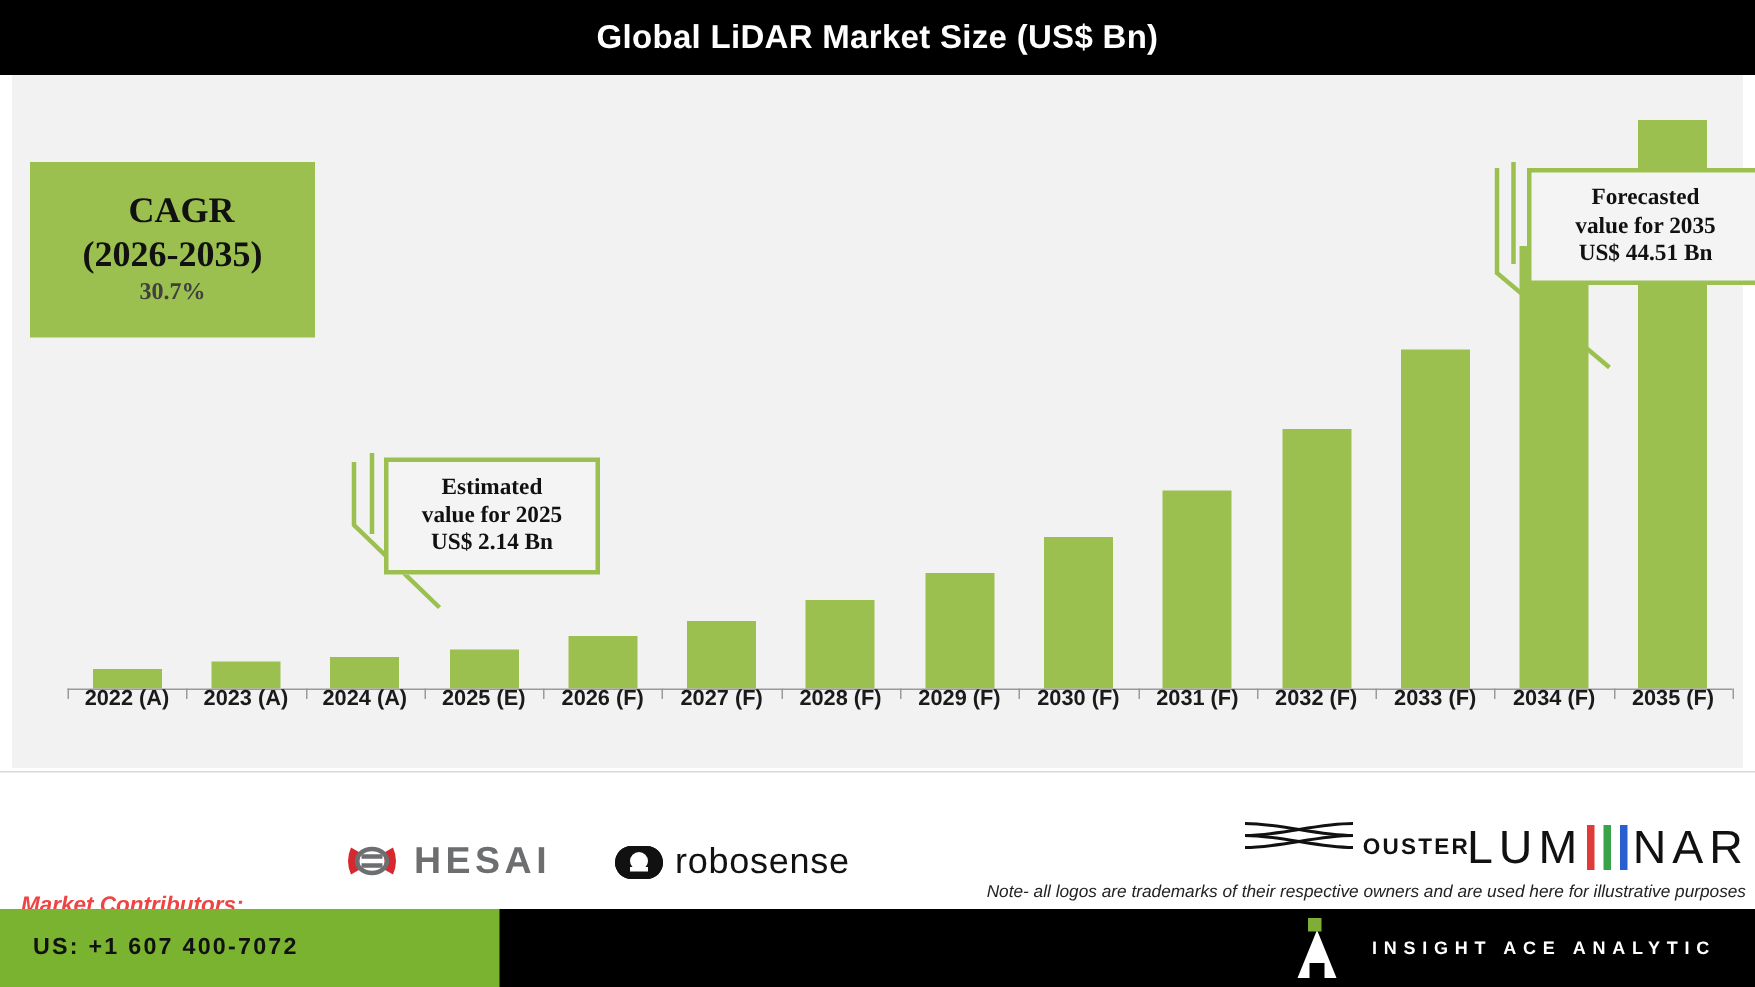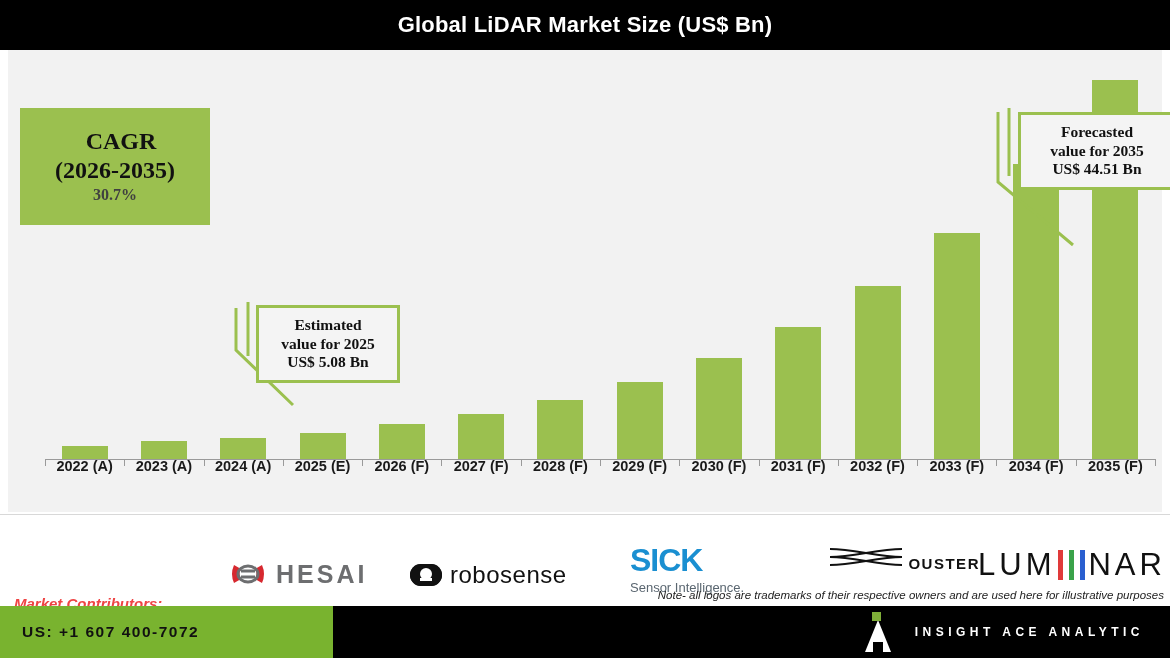--- a/index.html
+++ b/index.html
@@ -215,21 +215,21 @@
     <svg class="leader" style="left:0;top:0;width:1154px;height:462px;">
       <polyline points="228,258 228,300 285,355" fill="none" stroke="#9bc04f" stroke-width="3"></polyline>
       <line x1="240" y1="252" x2="240" y2="306" stroke="#9bc04f" stroke-width="3"></line>
       <polyline points="990,62 990,132 1065,195" fill="none" stroke="#9bc04f" stroke-width="3"></polyline>
       <line x1="1001" y1="58" x2="1001" y2="126" stroke="#9bc04f" stroke-width="3"></line>
     </svg>
 
     <div class="callout callout-est">
       <div class="cl">Estimated</div>
       <div class="cl">value for 2025</div>
-      <div class="cl">US$ 5.08 Bn</div>
+      <div class="cl">US$ 2.14 Bn</div>
     </div>
 
     <div class="callout callout-fc">
       <div class="cl">Forecasted</div>
       <div class="cl">value for 2035</div>
       <div class="cl">US$ 44.51 Bn</div>
     </div>
   </div>
 
   <div class="contrib">
@@ -251,24 +251,20 @@
       <span class="mark">
         <svg width="32" height="22" viewBox="0 0 32 22">
           <rect x="0" y="0" width="32" height="22" rx="11" fill="#111111"></rect>
           <circle cx="16" cy="10" r="6" fill="#ffffff"></circle>
           <rect x="10" y="14" width="12" height="3" fill="#ffffff"></rect>
         </svg>
       </span>
       <span class="txt">robosense</span>
     </div>
 
-    <div class="logo sick">
-      <div class="txt">SICK</div>
-      <div class="sub">Sensor Intelligence.</div>
-    </div>
 
     <div class="logo ouster">
       <span class="mark">
         <svg width="76" height="22" viewBox="0 0 76 22">
           <path d="M2 2 C26 2 50 10 74 10" stroke="#111" stroke-width="2" fill="none"></path>
           <path d="M2 10 C26 10 50 2 74 2" stroke="#111" stroke-width="2" fill="none"></path>
           <path d="M2 18 C26 18 50 10 74 10" stroke="#111" stroke-width="2" fill="none"></path>
           <path d="M2 10 C26 10 50 18 74 18" stroke="#111" stroke-width="2" fill="none"></path>
         </svg>
       </span>

